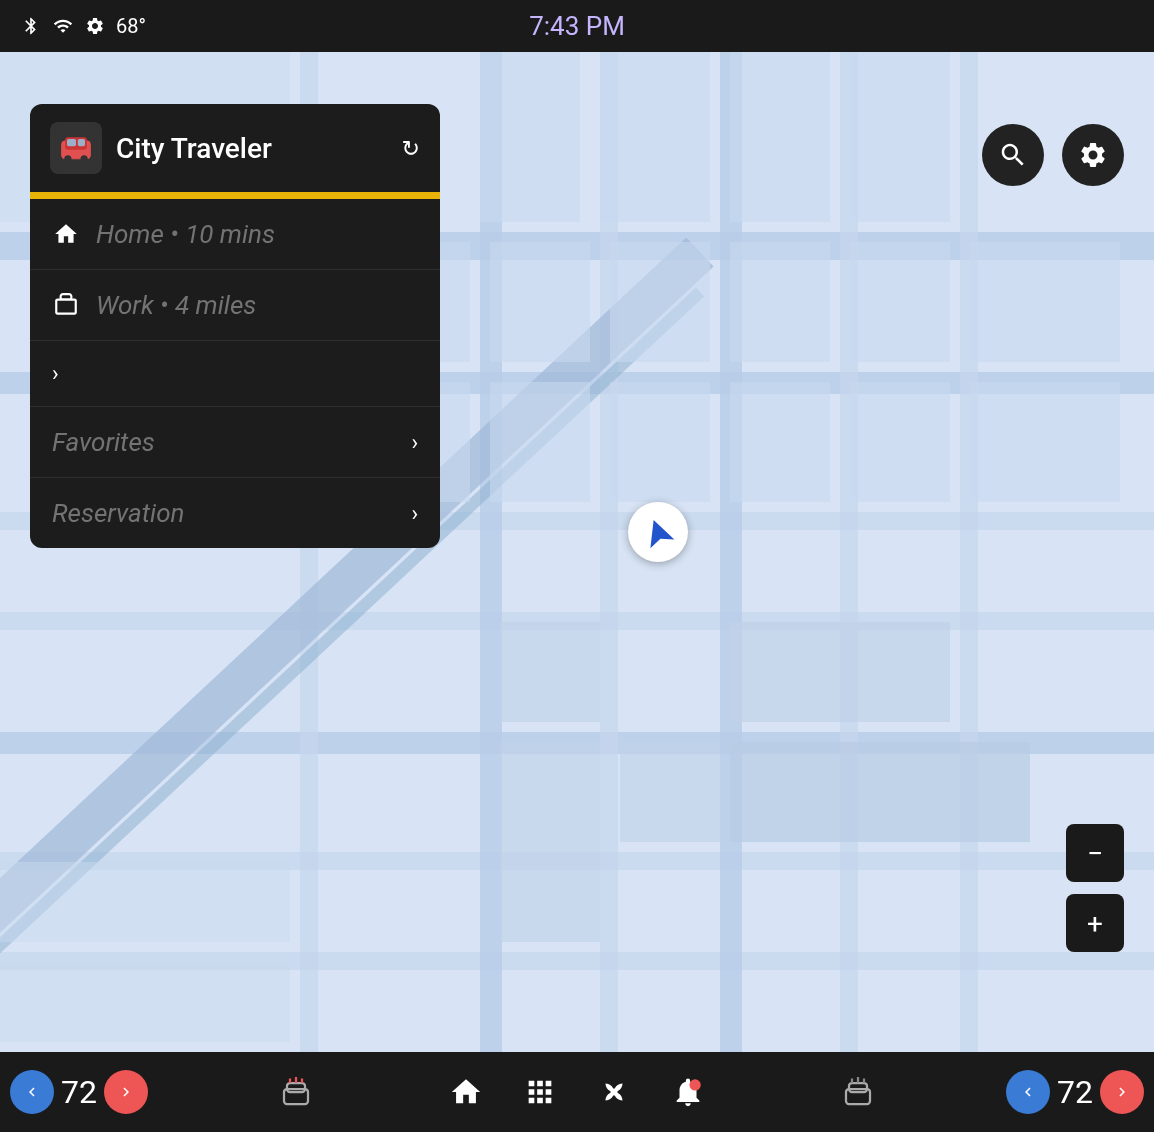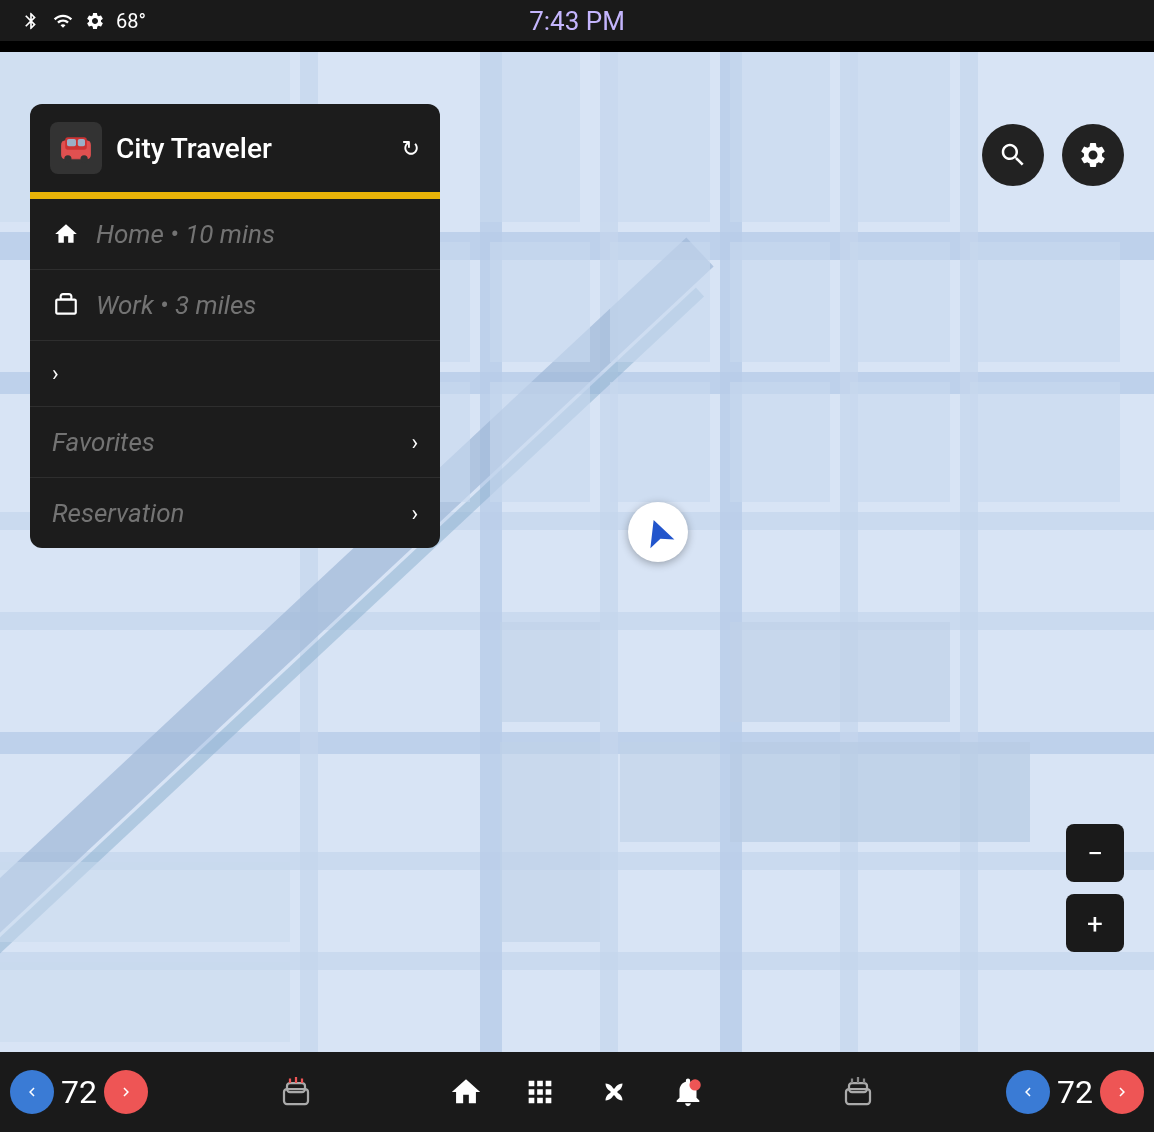--- a/index.html
+++ b/index.html
@@ -9,21 +9,21 @@
       overflow: hidden;
       font-family: 'Roboto', Arial, sans-serif;
       background: #000;
       position: relative;
     }
 
     
     #status-bar {
       position: absolute;
       top: 0; left: 0; right: 0;
-      height: 41px;
+      height: 52px;
       background: #1a1a1a;
       display: flex;
       align-items: center;
       justify-content: space-between;
       padding: 0 20px;
       z-index: 100;
     }
     .status-left {
       display: flex;
       align-items: center;
@@ -345,21 +345,21 @@
       </div>
       <span class="nav-item-text">Home • 10 mins</span>
     </div>
 
     <div class="nav-item">
       <div class="nav-item-icon">
         <svg viewBox="0 0 24 24" width="26" height="26" fill="white">
           <path d="M20 6h-2.18c.07-.44.18-.88.18-1.36C18 2.51 16.49 1 14.64 1H9.36C7.51 1 6 2.51 6 4.64c0 .48.11.92.18 1.36H4c-1.1 0-2 .9-2 2v11c0 1.1.9 2 2 2h16c1.1 0 2-.9 2-2V8c0-1.1-.9-2-2-2zM9.36 3h5.28c.88 0 1.36.48 1.36 1.64 0 .36-.09.71-.16 1.05.04-.04-7.68-.04-7.64 0-.07-.34-.16-.69-.16-1.05C8 3.48 8.48 3 9.36 3zM20 19H4V8h16v11z"></path>
         </svg>
       </div>
-      <span class="nav-item-text">Work • 3 miles</span>
+      <span class="nav-item-text">Work • 4 miles</span>
     </div>
 
     <div class="nav-item">
       <span class="nav-item-chevron">›</span>
     </div>
 
     <div class="nav-item">
       <span class="nav-item-text">Favorites</span>
       <span class="nav-item-chevron">›</span>
     </div>

